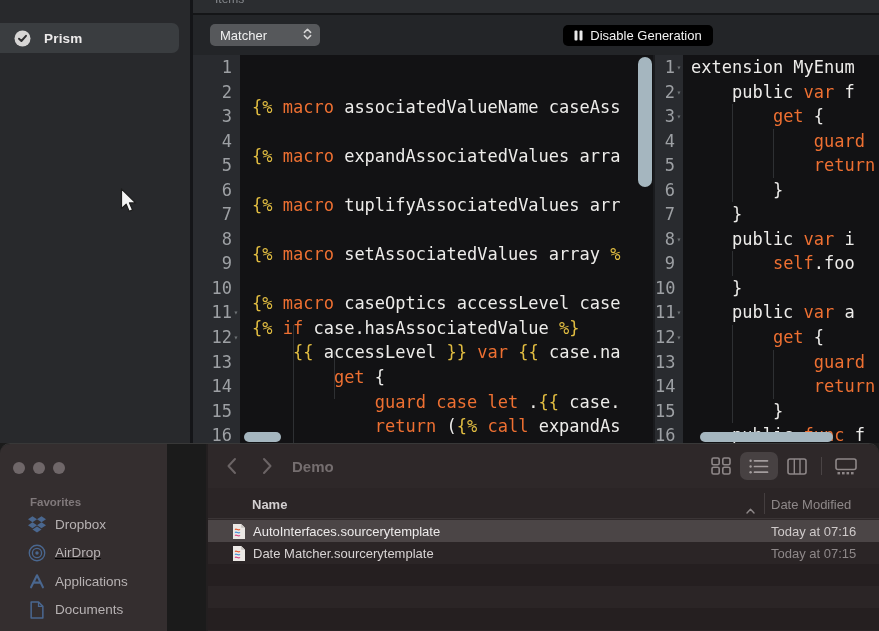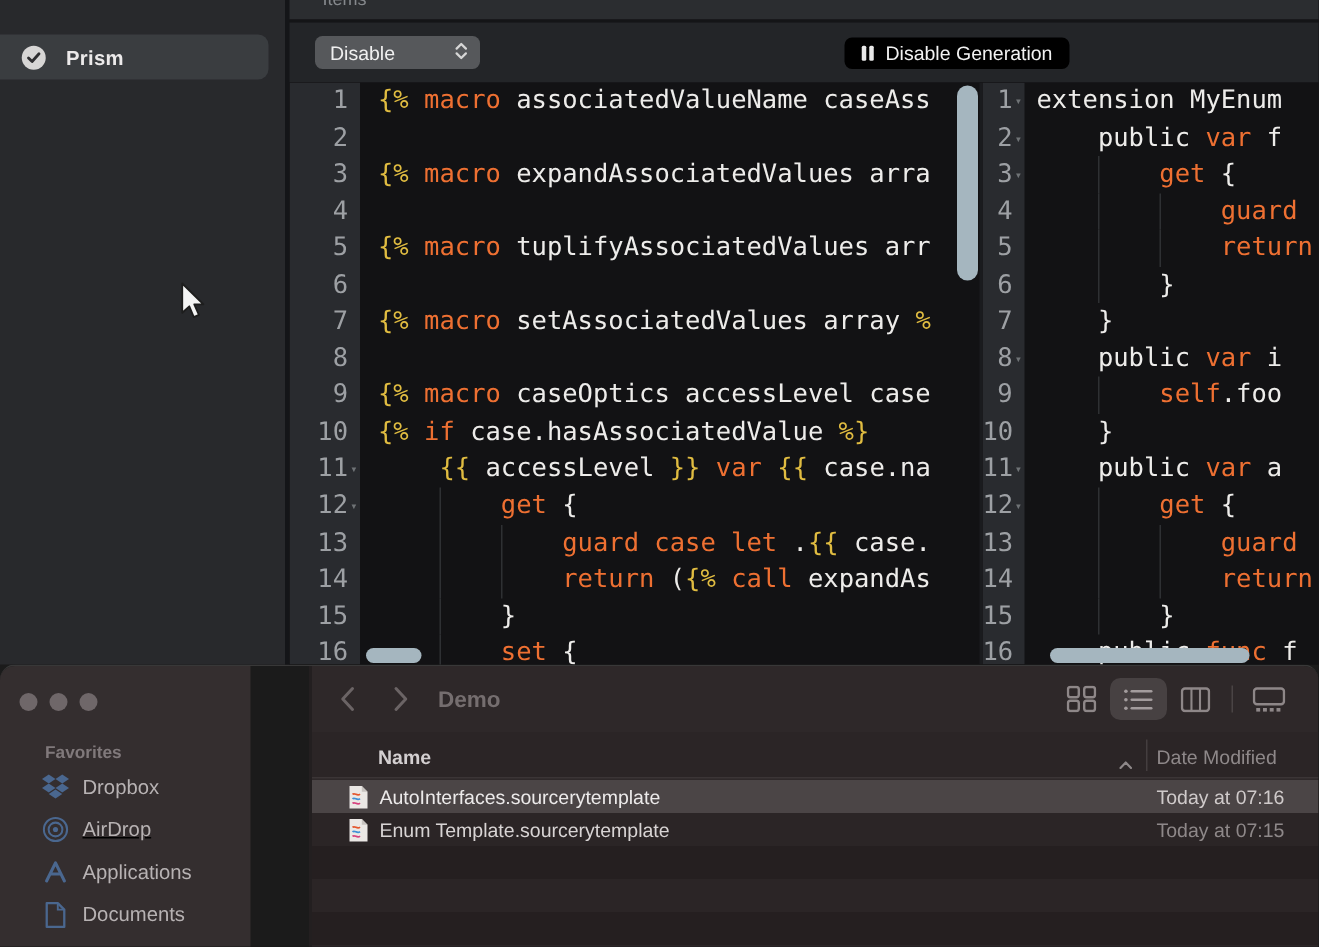--- a/index.html
+++ b/index.html
@@ -39,21 +39,21 @@
   #pane-left  .gutter-bg { width:47px; }
   #pane-right .gutter-bg { width:28px; }
 
   .code-line { position:relative; display:flex; height:24.55px; line-height:24.55px;
      font-family:"DejaVu Sans Mono", monospace; font-size:17px; white-space:pre; }
   .ln-num { color:#9da0a4; text-align:right; flex:none; }
   #pane-left  .ln-num { width:39px; }
   #pane-right .ln-num { width:20px; }
   .ln-fold { flex:none; width:8px; color:#6f7376; font-size:8px; text-align:center; line-height:26px; }
   .ln-code { flex:none; }
-  #pane-left  .ln-code { padding-left:12px; }
+  #pane-left  .ln-code { padding-left:12px;margin-top:40px; }
   #pane-right .ln-code { padding-left:8px; }
   .guide { position:absolute; top:0; width:1px; height:100%; background:#2e3033; }
   .tk-y { color:#e0bc41; } .tk-o { color:#ee7032; } .tk-w { color:#edecea; }
 
   .vscroll { position:absolute; left:445px; top:2px; width:14px; height:130px;
      background:#a5b6bf; border-radius:7px; }
   .hscroll { position:absolute; top:377px; height:10px; background:#a5b6bf; border-radius:5px; }
   #hscroll-left  { left:51px;  width:37px; }
   #hscroll-right { left:507px; width:133px; }
 
@@ -121,21 +121,21 @@
   <div id="app-divider"></div>
 
   <div id="editor-shell">
     <div id="status-strip">
       <span>Items</span>
     </div>
     <div id="strip-line"></div>
 
     <div id="editor-toolbar">
       <div id="template-dropdown">
-        <span class="dd-label">Disable</span>
+        <span class="dd-label">Matcher</span>
         <span class="dd-ch">
           <svg width="9" height="12" viewBox="0 0 9 12">
             <path d="M1.4 4.4 L4.5 1.3 L7.6 4.4" fill="none" stroke="#d6d6d6" stroke-width="1.5" stroke-linecap="round" stroke-linejoin="round"></path>
             <path d="M1.4 7.6 L4.5 10.7 L7.6 7.6" fill="none" stroke="#d6d6d6" stroke-width="1.5" stroke-linecap="round" stroke-linejoin="round"></path>
           </svg>
         </span>
       </div>
       <div id="disable-gen-btn">
         <span class="pz">
           <svg width="9" height="11" viewBox="0 0 9 11">
@@ -345,21 +345,21 @@
           <span class="fdate">Today at 07:16</span>
         </div>
         <div class="f-row stripe" style="top: 22px;">
           <span class="fic"><svg width="14" height="17" viewBox="0 0 14 17">
               <path d="M1 1 h8.2 L13 4.8 V16 H1 Z" fill="#ebe8e5"></path>
               <path d="M9.2 1 L13 4.8 H9.2 Z" fill="#c7c3bf"></path>
               <path d="M3 6.6 C4.6 5,6 8.2,8 6.4" fill="none" stroke="#e4572e" stroke-width="1.2"></path>
               <path d="M3 9.6 C4.6 8,6 11.2,8 9.4" fill="none" stroke="#3f8fd6" stroke-width="1.2"></path>
               <path d="M3 12.6 C4.6 11,6 14.2,8 12.4" fill="none" stroke="#d6427f" stroke-width="1.2"></path>
             </svg></span>
-          <span class="fname">Enum Template.sourcerytemplate</span>
+          <span class="fname">Date Matcher.sourcerytemplate</span>
           <span class="fdate">Today at 07:15</span>
         </div>
         <div class="f-row" style="top: 44px;"></div>
         <div class="f-row stripe" style="top: 66px;"></div>
         <div class="f-row" style="top: 88px;"></div>
         <div class="f-row stripe" style="top: 110px;"></div>
       </div>
   </div>
 </div>
 

